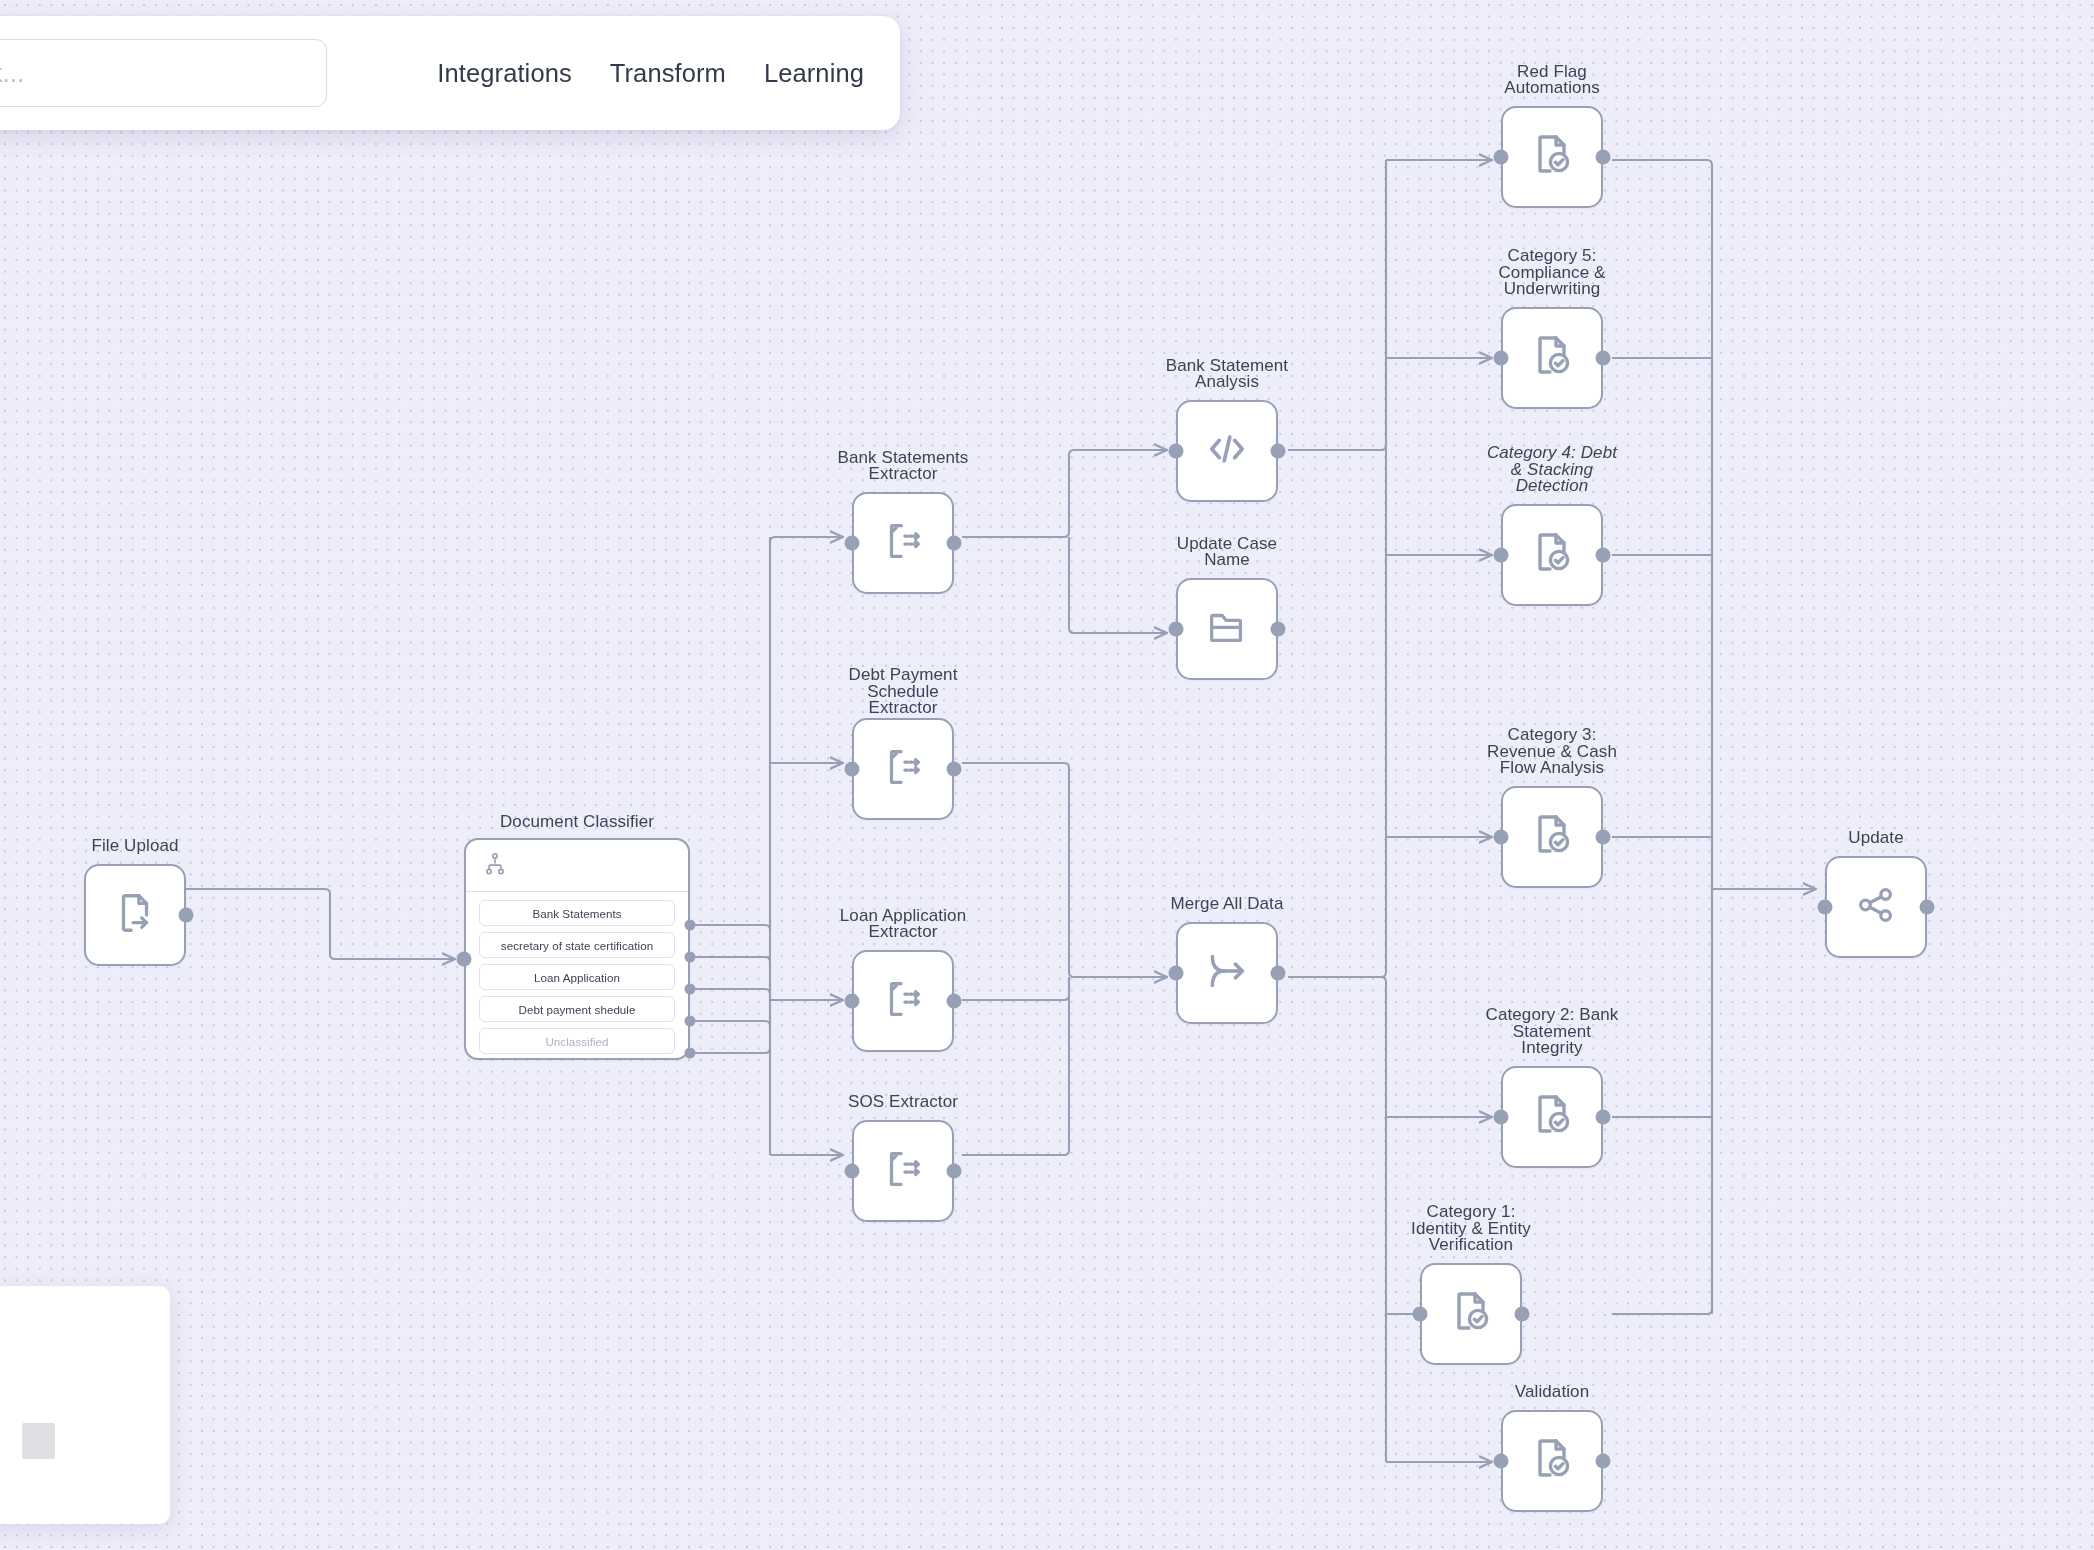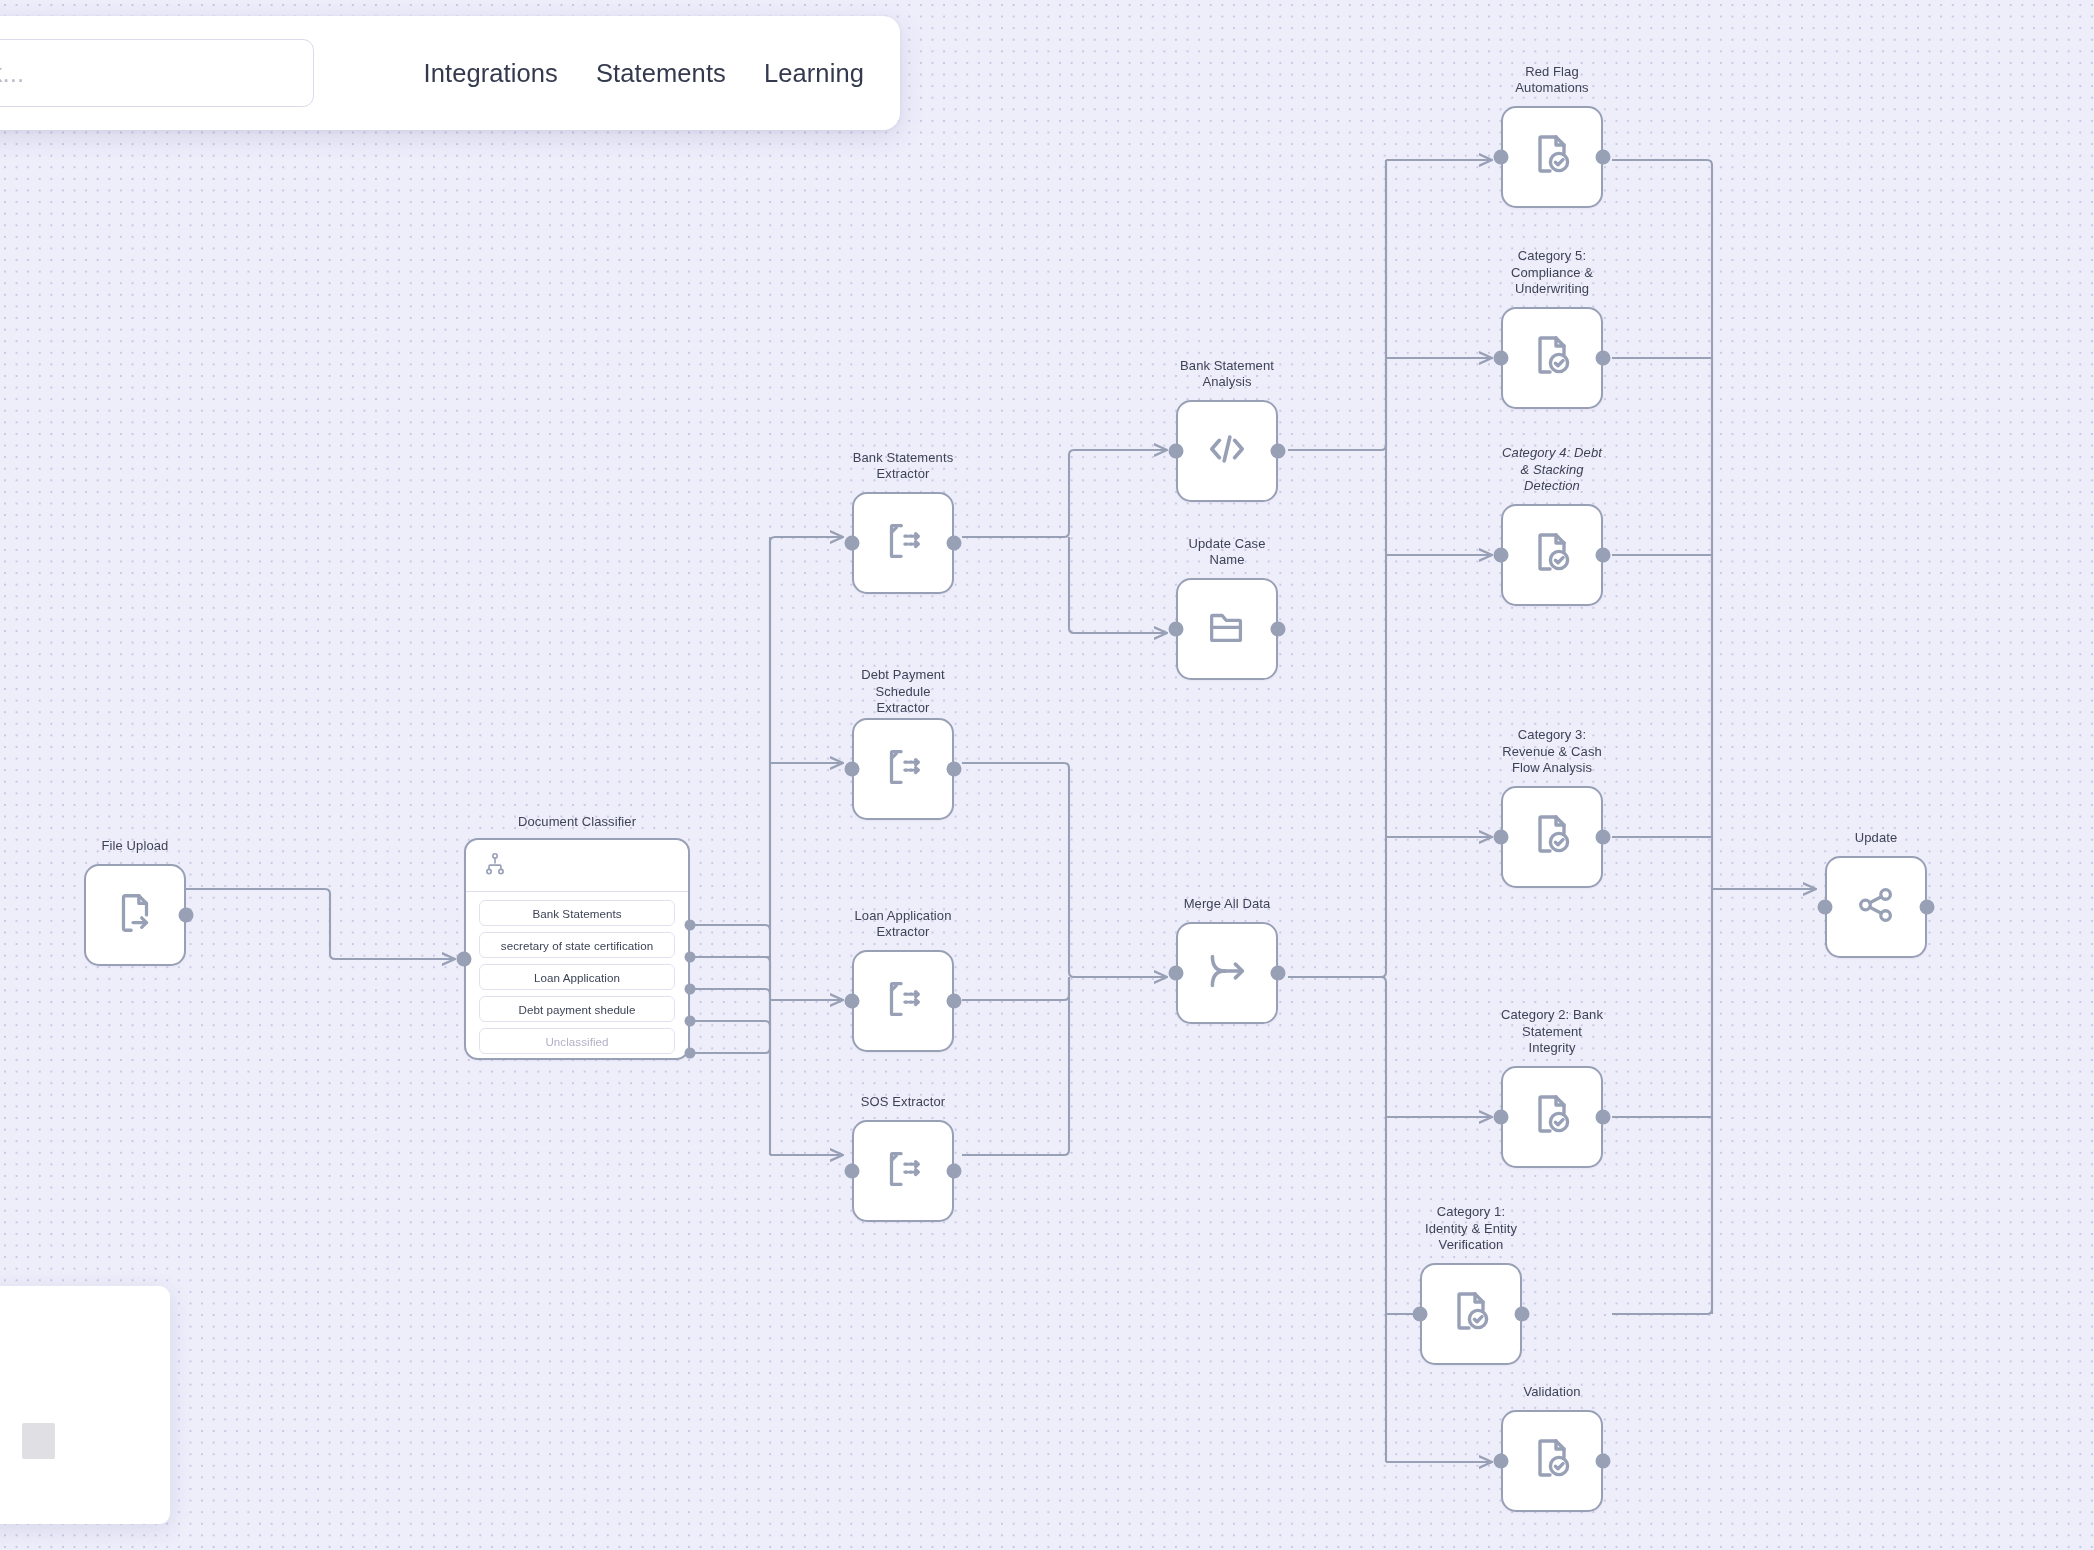--- a/index.html
+++ b/index.html
@@ -22,21 +22,21 @@
 
   
   .node { position:absolute; }
   .node-label {
     position:absolute;
     left:50%; transform:translateX(-50%);
     bottom:100%;
     margin-bottom:9px;
     width:190px;
     text-align:center;
-    font-size:13px;
+    font-size:17px;
     line-height:16.6px;
     color:#3d4356;
     white-space:pre-line;
     letter-spacing:.1px;
   }
   .node-box {
     width:100%; height:100%;
     background:#fff;
     border:2.1px solid #98a0b6;
     border-radius:15px;
@@ -525,21 +525,21 @@
       </span>
     </div>
     <div class="port in"></div>
     <div class="port out"></div>
   </div>
 
   <div id="top-panel">
     <input id="search-input" type="text" placeholder="Search for a block..." style="">
     <div id="top-nav">
       <span class="nav-item">Integrations</span>
-      <span class="nav-item">Statements</span>
+      <span class="nav-item">Transform</span>
       <span class="nav-item">Learning</span>
     </div>
   </div>
 
   <div id="minimap">
     <div id="mm-nodes">
         <div class="mm-node" style="left: 150px; top: 137px; width: 33px; height: 36px;"></div>
       </div>
   </div>
 

